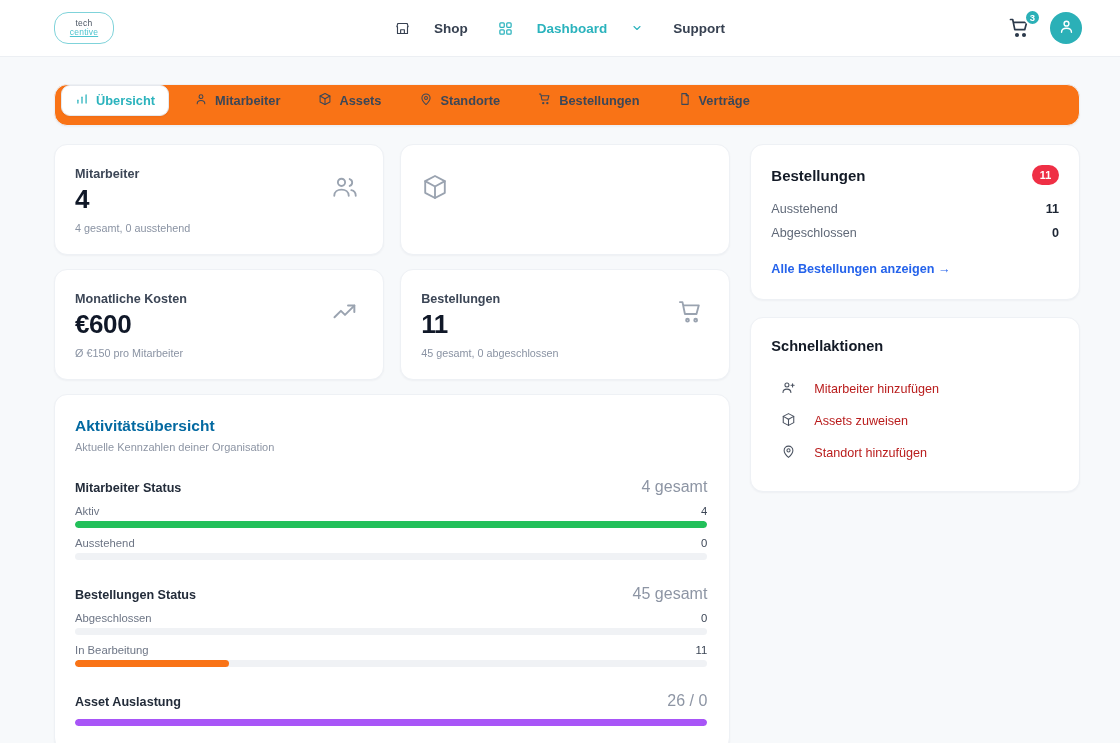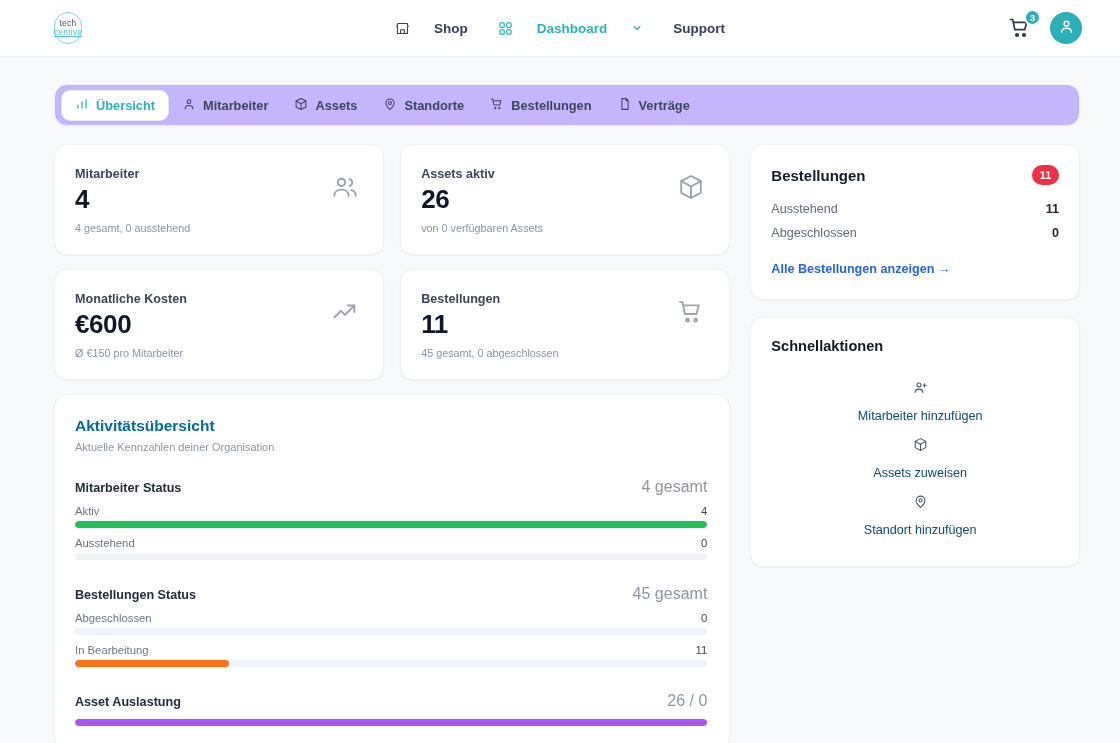--- a/index.html
+++ b/index.html
@@ -15,21 +15,21 @@
   .topbar {
     height: 57px;
     background: #ffffff;
     border-bottom: 1px solid #eceff3;
     display: flex;
     align-items: center;
     position: relative;
   }
   .logo {
     margin-left: 54px;
-    width: 28px; height: 32px;
+    width: 60px; height: 32px;
     border: 1px solid #7fd3da;
     border-radius: 14px;
     display: flex; flex-direction: column;
     align-items: center; justify-content: center;
     line-height: 1.05;
     background: #fff;
   }
   .logo .l1 { font-size: 8.5px; color: #4b5563; letter-spacing: .2px; }
   .logo .l2 { font-size: 8.5px; color: #4cc4cf; letter-spacing: .2px; text-decoration: underline; }
 
@@ -65,27 +65,28 @@
   .avatar {
     width: 32px; height: 32px; border-radius: 50%;
     background: #2bb0b7;
     display: flex; align-items: center; justify-content: center;
     cursor: pointer;
   }
 
   
   .tabbar-wrap { padding: 27px 40px 0 54px; }
   .tabbar {
-    background: #c4b5fd;
+    background: #f97316;
     border: 1px solid #edf0f4;
     border-radius: 13px;
     height: 42px;
-    display: flex; align-items: center;
+    display: flex; align-items: flex-start;
     padding: 0 6px;
     box-shadow: 0 1px 2px rgba(16,24,40,.04);
+    gap: 12px;
   }
   .tab {
     display: flex; align-items: center; gap: 7px;
     height: 31px; padding: 0 13px;
     font-size: 12.8px; font-weight: 600;
     color: #3b4758; cursor: pointer;
     border-radius: 9px;
     white-space: nowrap;
   }
   .tab.active {
@@ -172,25 +173,24 @@
   }
   .kv-k { font-size: 12.6px; color: #606978; }
   .kv-v { font-size: 12.6px; font-weight: 700; color: #1c2533; }
   .panel-link {
     display: inline-block; margin-top: 12px;
     font-size: 12.6px; font-weight: 700; color: #2563eb;
     cursor: pointer; text-decoration: none;
   }
   .qa-title { font-size: 14.6px; font-weight: 700; color: #131a26; margin-bottom: 19px; }
   .qa-item {
-    display: flex; align-items: center; gap: 11px;
-    font-size: 12.6px; color: #0c4a6e;
+    display: flex; align-items: center; gap: 18px;
+    font-size: 12.6px; color: #b91c1c;
     padding: 7px 0 7px 10px; cursor: pointer;
     border-radius: 7px;
-    flex-direction: column;
   }
   .qa-item svg { color: #4a5260; flex: none; }
 </style>
 </head>
 <body>
 
 <div class="topbar">
 
   <div class="logo">
     <span class="l1">tech</span>
@@ -338,25 +338,20 @@
           <svg width="28" height="28" viewBox="0 0 24 24" fill="none" stroke="currentColor" stroke-width="1.6" stroke-linecap="round" stroke-linejoin="round">
             <circle cx="9" cy="8" r="3.1"></circle>
               <path d="M2.8 19.5c0-3.3 2.8-5.2 6.2-5.2s6.2 1.9 6.2 5.2"></path>
             <path d="M16 5.2a3.1 3.1 0 0 1 0 5.9"></path>
               <path d="M17.4 14.7c2.2.5 3.8 2.1 3.8 4.8"></path>
           </svg>
         </span>
       </div>
 
       <div class="card statcard">
-        <div>
-          <div class="stat-label">Assets aktiv</div>
-          <div class="stat-value">26</div>
-          <div class="stat-sub">von 0 verfügbaren Assets</div>
-        </div>
         <span class="stat-icon">
           <svg width="28" height="28" viewBox="0 0 24 24" fill="none" stroke="currentColor" stroke-width="1.6" stroke-linecap="round" stroke-linejoin="round">
             <path d="M12 2.6 20.4 7v10L12 21.4 3.6 17V7z"></path>
               <path d="M3.6 7 12 11.6 20.4 7"></path>
               <path d="M12 11.6v9.8"></path>
           </svg>
         </span>
       </div>
 
     </div>

